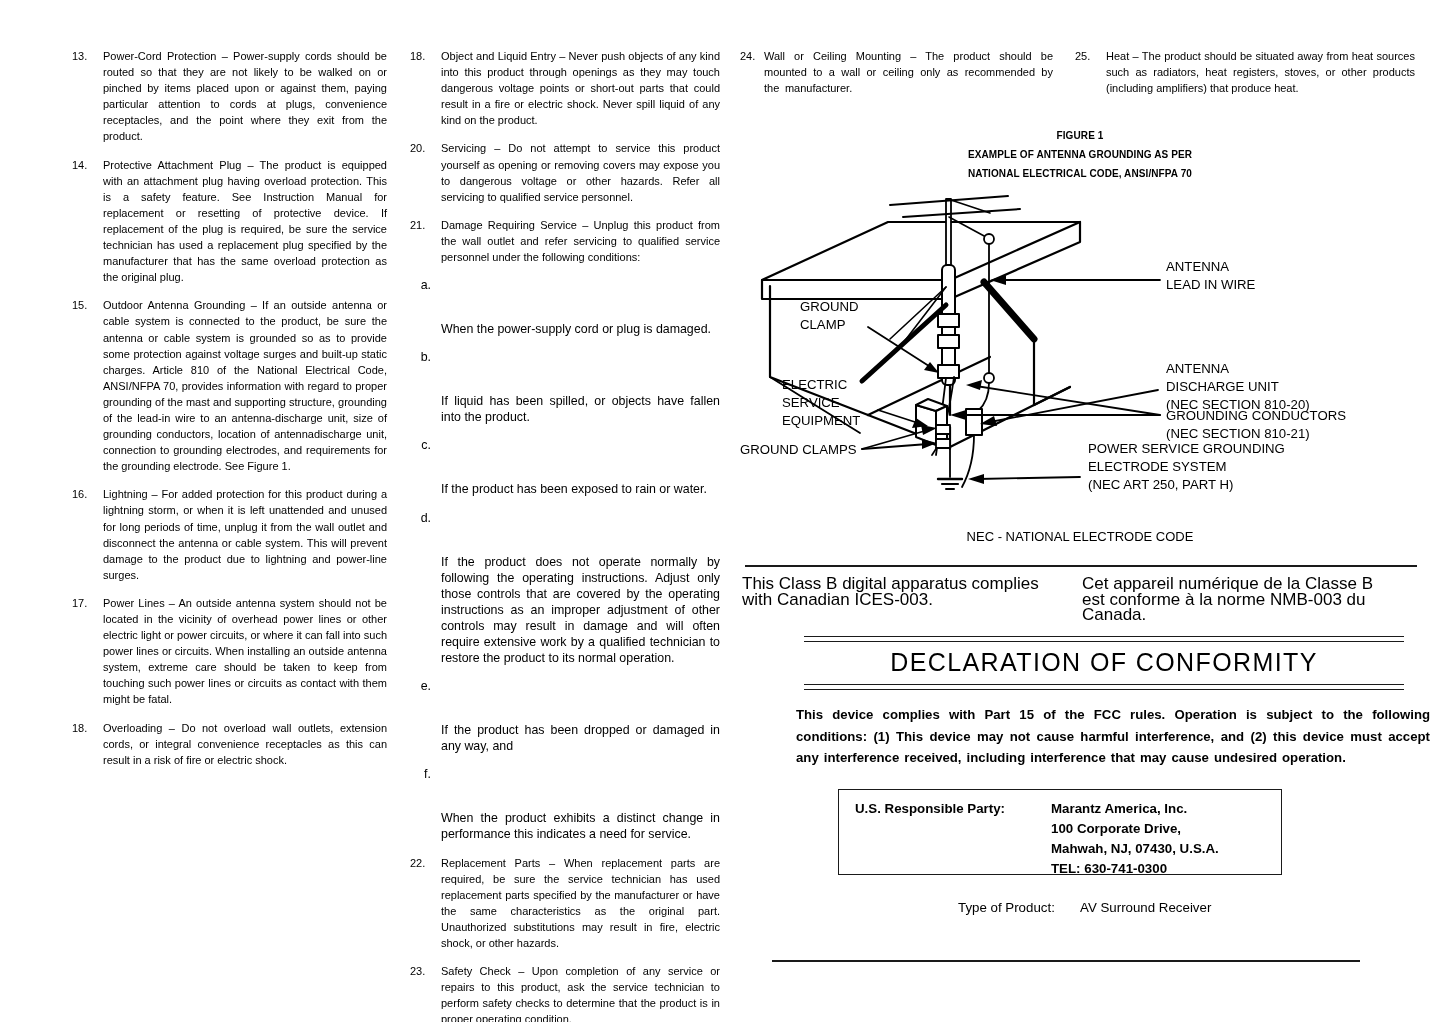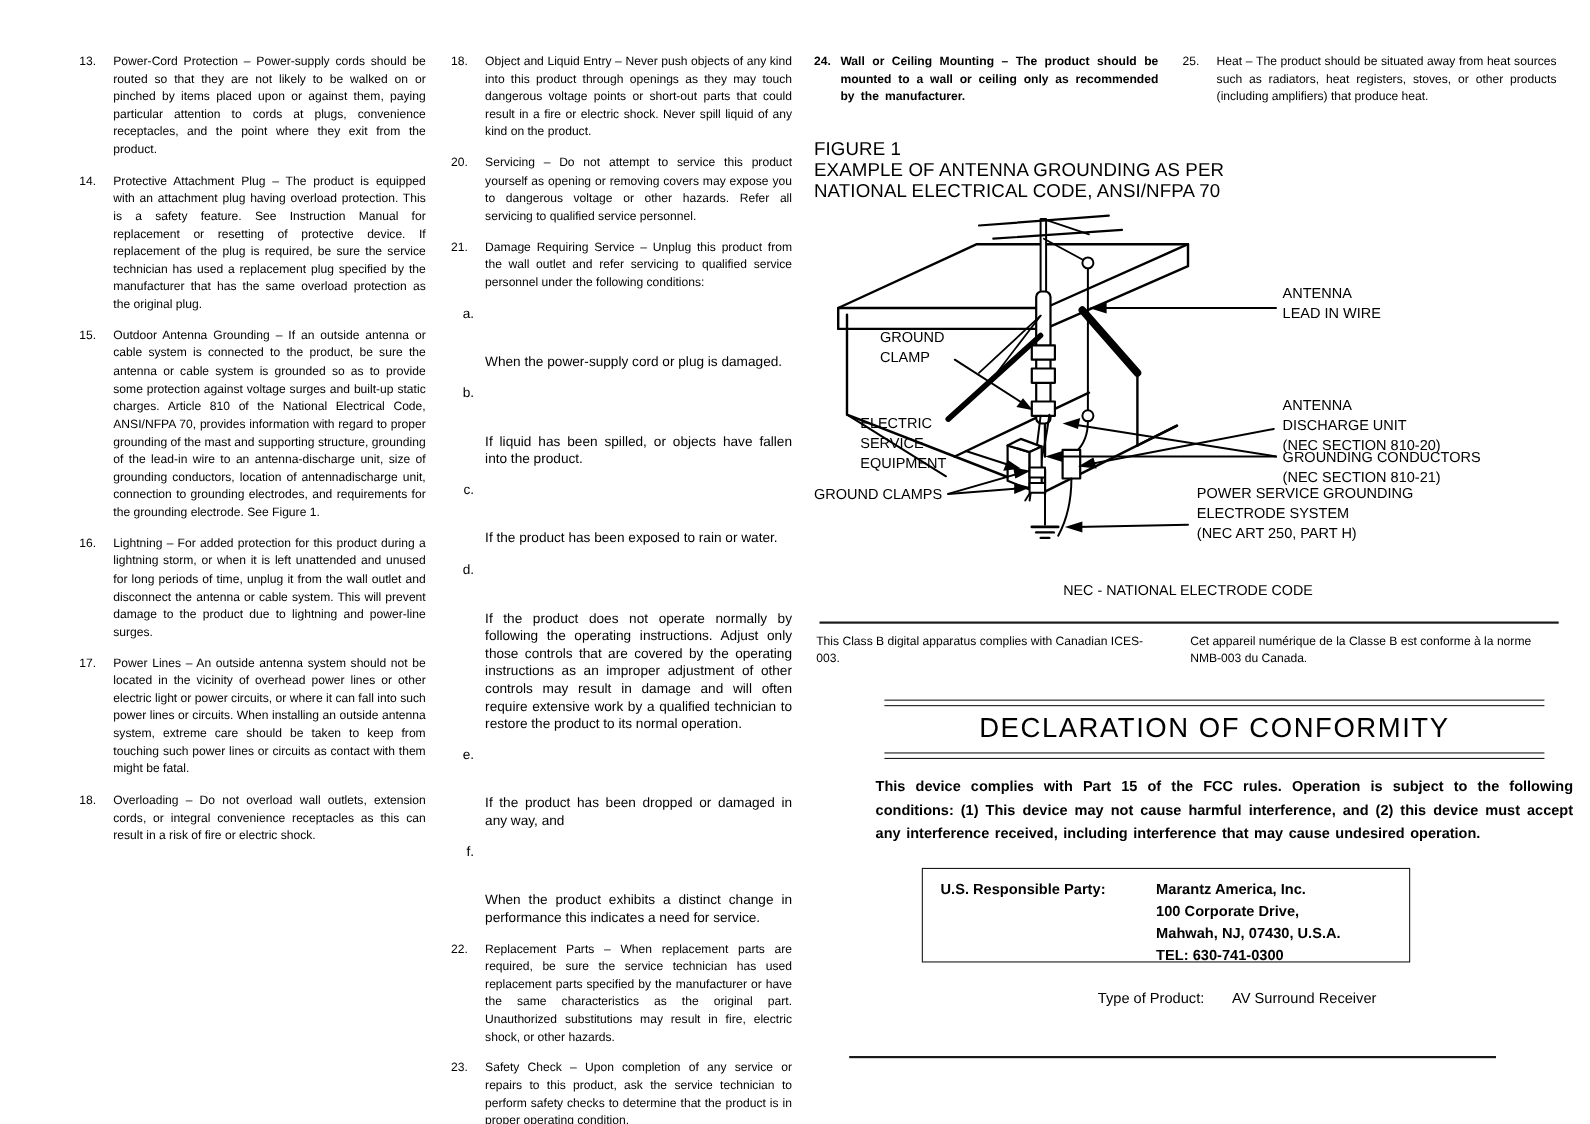--- a/index.html
+++ b/index.html
@@ -18,21 +18,21 @@
 
   
   .page { position: absolute; inset: 0; }
 
   .col {
     position: absolute;
     top: 48px;
   }
   .col-1 { left: 72px;   width: 315px; }
   .col-2 { left: 410px;  width: 310px; }
-  .col-3 { left: 740px;  width: 313px; font-weight: bold; }
+  .col-3 { left: 740px;  width: 313px; }
   .col-4 { left: 1075px; width: 340px; }
 
   
   .item {
     display: flex;
     margin-bottom: 12px;
     font-size: 11px;
     line-height: 16.1px;
   }
   .item .num {
@@ -70,23 +70,23 @@
   }
 
   
   #figure-block {
     position: absolute;
     left: 740px;
     top: 126px;
     width: 680px;
   }
   .fig-title {
-    text-align: left;
-    font-weight: normal;
-    font-size: 17px;
+    text-align: center;
+    font-weight: bold;
+    font-size: 10px;
     line-height: 19px;
     letter-spacing: 0.1px;
   }
   #figure-svg {
     display: block;
     margin-top: 4px;
   }
   .fig-caption {
     text-align: center;
     font-size: 13px;
@@ -103,21 +103,21 @@
   #rule-bottom { left: 772px;  width: 588px; top: 960px; }
 
   
   #ices-row {
     position: absolute;
     left: 742px;
     top: 576px;
     width: 678px;
     display: flex;
     gap: 30px;
-    font-size: 11px;
+    font-size: 17px;
     line-height: 15.5px;
   }
   #ices-row .cell { width: 310px; }
 
   
   #doc-block {
     position: absolute;
     left: 764px;
     top: 636px;
     width: 680px;
@@ -166,21 +166,21 @@
   #party-inner .value { flex: 1 1 auto; }
 
   
   #product-rows {
     position: absolute;
     left: 958px;
     top: 893px;
     font-size: 13.3px;
     line-height: 30px;
   }
-  #product-rows .prow { display: flex; margin-left: 40px; }
+  #product-rows .prow { display: flex; }
   #product-rows .plabel { width: 122px; flex: 0 0 auto; }
   #product-rows .pvalue { flex: 1 1 auto; }
 
   .figtext {
     font-family: "Liberation Sans", sans-serif;
     font-size: 13.2px;
     fill: #000;
   }
 </style>
 </head>

